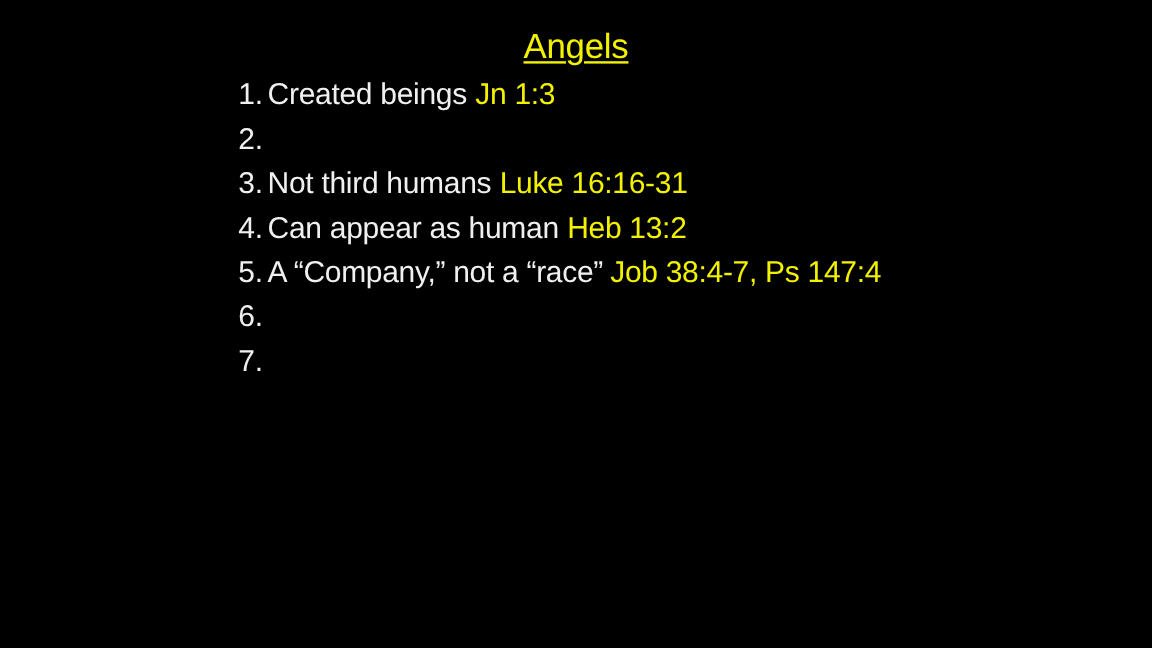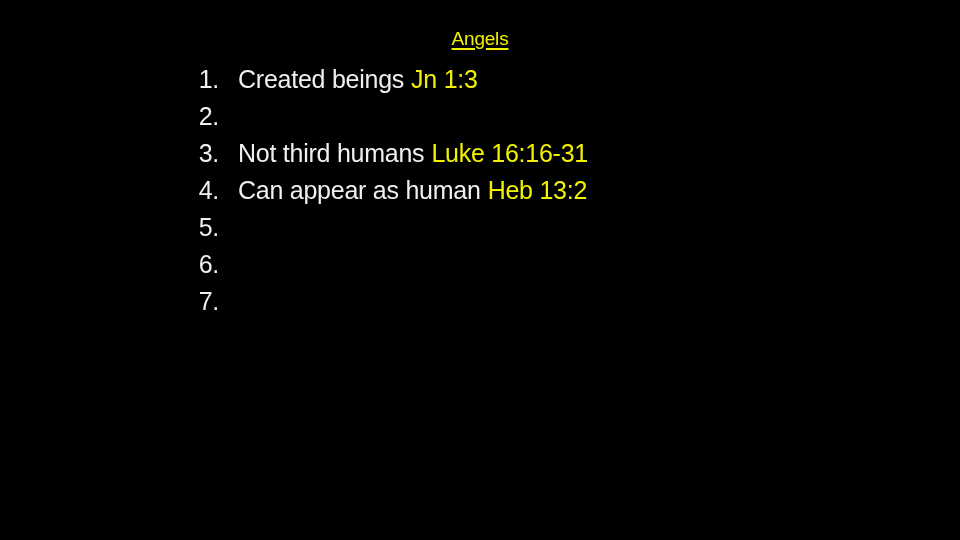--- a/index.html
+++ b/index.html
@@ -22,21 +22,21 @@
     background: #000000;
   }
 
   
   .slide-title {
     position: absolute;
     top: 24px;
     left: 0;
     width: 960px;
     text-align: center;
-    font-size: 19px;
+    font-size: 29px;
     line-height: 30px;
     letter-spacing: -0.2px;
     color: #f2f200;
     white-space: nowrap;
   }
   .slide-title .title-text {
     text-decoration: underline;
     text-underline-offset: 3px;
     text-decoration-thickness: 2px;
   }
@@ -58,21 +58,21 @@
     letter-spacing: -0.25px;
   }
   .bullet-num {
     display: inline-block;
     width: 27px;
     text-align: right;
     color: #f0f0f0;
     flex: 0 0 auto;
   }
   .bullet-body {
-    margin-left: 19px;
+    margin-left: 4px;
     color: #f0f0f0;
     flex: 0 0 auto;
   }
   .stmt {
     color: #f0f0f0;
   }
   .stmt.underlined-lead > .lead-word {
     text-underline-offset: 2px;
     text-decoration-thickness: 2px;
   }
@@ -115,20 +115,23 @@
 
     <div class="bullet-row">
       <span class="bullet-num">4.</span>
       <span class="bullet-body">
         <span class="stmt">Can appear as human</span><span class="ref">Heb 13:2</span>
       </span>
     </div>
 
     <div class="bullet-row">
       <span class="bullet-num">5.</span>
+      <span class="bullet-body">
+        <span class="stmt">A “Company,” not a “race”</span><span class="ref tight">Job 38:4-7, Ps 147:4</span>
+      </span>
     </div>
 
     <div class="bullet-row">
       <span class="bullet-num">6.</span>
     </div>
 
     <div class="bullet-row">
       <span class="bullet-num">7.</span>
     </div>
 

